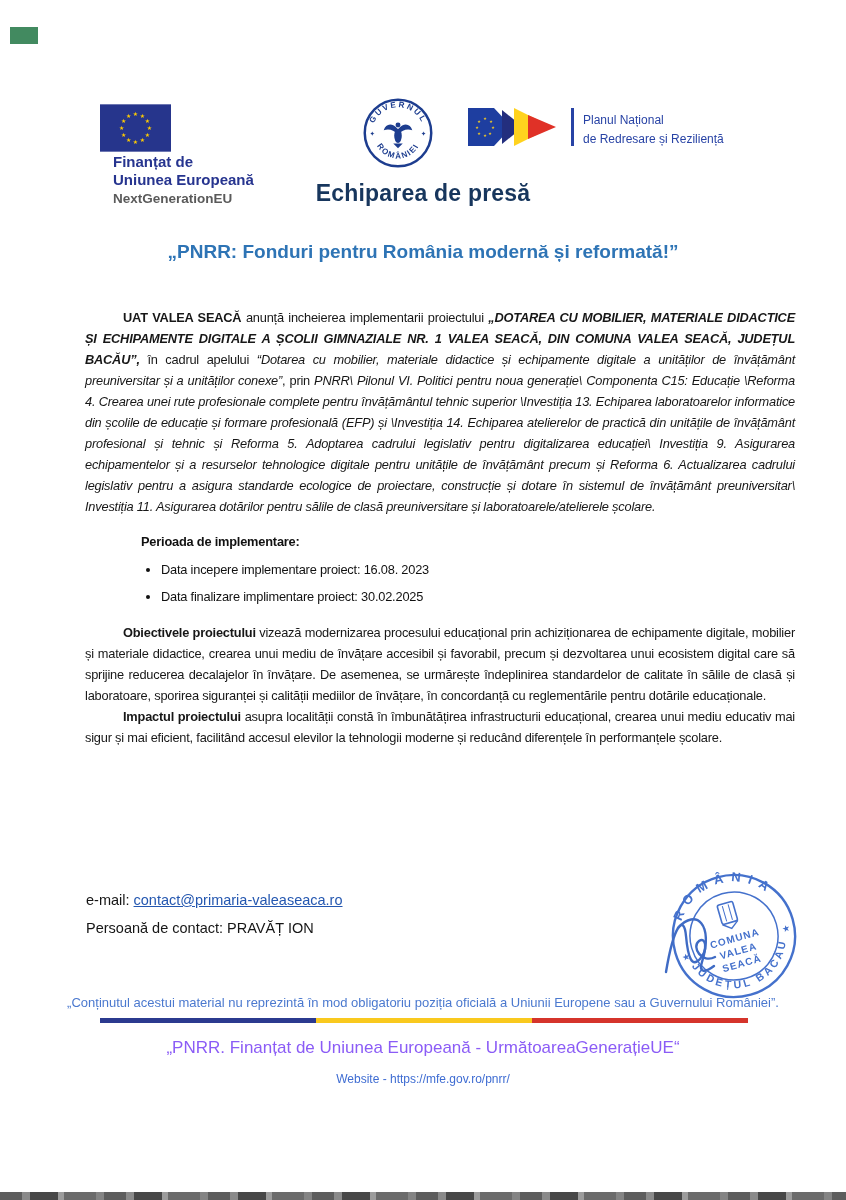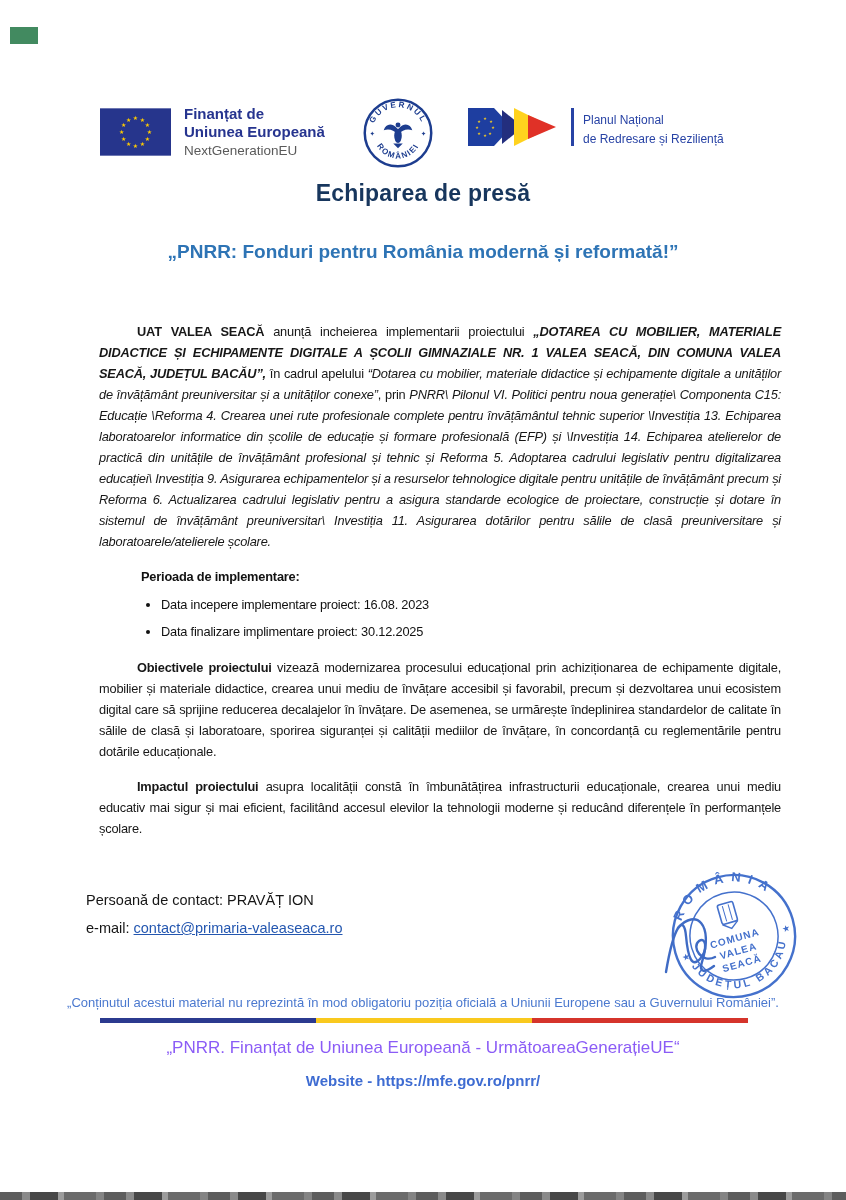--- a/index.html
+++ b/index.html
@@ -2,39 +2,39 @@
 <html><head>
 <meta charset="utf-8">
 <style>
   html,body{margin:0;padding:0;background:#ffffff;}
   .page{position:relative;width:846px;height:1200px;background:#fff;overflow:hidden;
         font-family:"Liberation Sans","DejaVu Sans",sans-serif;color:#1f1f1f;}
 
   .green-mark{position:absolute;left:10px;top:27px;width:28px;height:17px;background:#2e7d4f;opacity:.9;}
 
   
-  .eu-logo{position:absolute;left:100px;top:104px;display:flex;align-items:center;}
+  .eu-logo{position:absolute;left:100px;top:104px;display:flex;align-items:flex-start;flex-direction:column;}
   .eu-text{margin-left:13px;padding-top:1px;}
   .eu-text .l1,.eu-text .l2{font-size:15px;font-weight:bold;color:#26348f;line-height:18px;}
-  .eu-text .l3{font-size:13.5px;color:#5a5a5a;line-height:18px;margin-top:1px;}
+  .eu-text .l3{font-size:13.5px;color:#5a5a5a;line-height:18px;margin-top:1px;font-weight:bold;}
 
   .gov-seal{position:absolute;left:360px;top:95px;}
   .pnrr-logo{position:absolute;left:468px;top:105px;display:flex;align-items:center;}
   .pnrr-divider{width:3px;height:38px;background:#2843a5;margin:0 9px 0 7px;}
   .pnrr-text{font-size:12px;font-weight:normal;color:#2843a5;line-height:19px;white-space:nowrap;margin-top:6px;}
 
   .doc-title{position:absolute;top:180px;left:0;width:100%;text-align:center;
              font-size:23px;font-weight:bold;color:#17365d;letter-spacing:.2px;}
   .doc-subtitle{position:absolute;top:241px;left:0;width:100%;text-align:center;
                 font-size:19px;font-weight:bold;color:#2e74b5;}
 
   
   .content{position:absolute;left:85px;top:307px;width:710px;font-size:12.8px;line-height:21px;
            letter-spacing:-.2px;color:#171717;}
-  .para{margin:14px;text-indent:38px;text-align:justify;}
+  .para{margin:0;text-indent:38px;text-align:justify;}
   .b{font-weight:bold;}
   .i{font-style:italic;}
   .bi{font-weight:bold;font-style:italic;}
   .period-heading{margin:14px 0 0 56px;font-weight:bold;color:#111;}
   .period-list{margin:7px 0 13px 0;padding-left:76px;}
   .period-list li{margin-bottom:6px;color:#111;}
   .mt{margin-top:15px;}
 
   
   .contact{position:absolute;left:86px;top:886px;font-size:14.5px;line-height:28px;color:#161616;}
@@ -48,21 +48,21 @@
 
   .tricolor{position:absolute;top:1018px;left:100px;width:648px;height:5px;display:flex;}
   .tricolor span{flex:1;height:100%;}
   .tc-blue{background:#2b3a8f;}
   .tc-yellow{background:#f9c91e;}
   .tc-red{background:#d5342b;}
 
   .footer-slogan{position:absolute;top:1038px;left:0;width:100%;text-align:center;
                  font-size:17px;font-weight:normal;color:#8b5cf6;}
   .footer-links{position:absolute;top:1072px;left:0;width:100%;display:flex;justify-content:center;
-                gap:58px;font-size:15px;color:#3e6cd2;font-weight:bold;}
+                gap:58px;font-size:12px;color:#3e6cd2;}
 
   .bottom-bar{position:absolute;left:0;bottom:0;width:100%;height:8px;
      background:repeating-linear-gradient(90deg,#5d5d5d 0 22px,#8a8a8a 22px 30px,#474747 30px 58px,
                 #9c9c9c 58px 64px,#6b6b6b 64px 96px,#848484 96px 104px);}
 </style>
 </head>
 <body>
 
 <div class="page">
 
@@ -141,30 +141,30 @@
 
   <div class="doc-title">Echiparea de presă</div>
   <div class="doc-subtitle">„PNRR: Fonduri pentru România modernă și reformată!”</div>
 
   <div class="content">
     <p class="para"><span class="b">UAT VALEA SEACĂ </span><span>anunță incheierea implementarii proiectului </span><span class="bi">„DOTAREA CU MOBILIER, MATERIALE DIDACTICE ȘI ECHIPAMENTE DIGITALE A ȘCOLII GIMNAZIALE NR. 1 VALEA SEACĂ, DIN COMUNA VALEA SEACĂ, JUDEȚUL BACĂU”, </span><span>în cadrul apelului </span><span class="i">“Dotarea cu mobilier, materiale didactice și echipamente digitale a unităților de învățământ preuniversitar și a unităților conexe”</span><span>, prin </span><span class="i">PNRR\ Pilonul VI. Politici pentru noua generație\ Componenta C15: Educație \Reforma 4. Crearea unei rute profesionale complete pentru învățământul tehnic superior \Investiția 13. Echiparea laboratoarelor informatice din școlile de educație și formare profesională (EFP) și \Investiția 14. Echiparea atelierelor de practică din unitățile de învățământ profesional și tehnic și Reforma 5. Adoptarea cadrului legislativ pentru digitalizarea educației\ Investiția 9. Asigurarea echipamentelor și a resurselor tehnologice digitale pentru unitățile de învățământ precum și Reforma 6. Actualizarea cadrului legislativ pentru a asigura standarde ecologice de proiectare, construcție și dotare în sistemul de învățământ preuniversitar\ Investiția 11. Asigurarea dotărilor pentru sălile de clasă preuniversitare și laboratoarele/atelierele școlare.</span></p>
 
     <p class="period-heading">Perioada de implementare:</p>
     <ul class="period-list">
       <li>Data incepere implementare proiect: 16.08. 2023</li>
-      <li>Data finalizare implimentare proiect: 30.12.2025</li>
+      <li>Data finalizare implimentare proiect: 30.02.2025</li>
     </ul>
 
     <p class="para mt"><span class="b">Obiectivele proiectului </span><span>vizează modernizarea procesului educațional prin achiziționarea de echipamente digitale, mobilier și materiale didactice, crearea unui mediu de învățare accesibil și favorabil, precum și dezvoltarea unui ecosistem digital care să sprijine reducerea decalajelor în învățare. De asemenea, se urmărește îndeplinirea standardelor de calitate în sălile de clasă și laboratoare, sporirea siguranței și calității mediilor de învățare, în concordanță cu reglementările pentru dotările educaționale.</span></p>
-    <p class="para"><span class="b">Impactul proiectului </span><span>asupra localității constă în îmbunătățirea infrastructurii educaționale, crearea unui mediu educativ mai sigur și mai eficient, facilitând accesul elevilor la tehnologii moderne și reducând diferențele în performanțele școlare.</span></p>
+    <p class="para"><span class="b">Impactul proiectului </span><span>asupra localității constă în îmbunătățirea infrastructurii educațional, crearea unui mediu educativ mai sigur și mai eficient, facilitând accesul elevilor la tehnologii moderne și reducând diferențele în performanțele școlare.</span></p>
   </div>
 
   <div class="contact">
+    <div><span>e-mail: </span><a class="email-link" href="#">contact@primaria-valeaseaca.ro</a></div>
     <div>Persoană de contact: PRAVĂȚ ION</div>
-    <div><span>e-mail: </span><a class="email-link" href="#">contact@primaria-valeaseaca.ro</a></div>
   </div>
 
   <svg class="stamp" viewBox="-70 -70 140 140">
     <g transform="rotate(-16)" stroke="#3565c8" fill="#3565c8" font-family="Liberation Sans, sans-serif">
       <circle cx="0" cy="0" r="61" fill="none" stroke-width="2.4"></circle>
       <circle cx="0" cy="0" r="44" fill="none" stroke-width="1.5"></circle>
       <defs>
         <path id="stampTop" d="M -52,16 A 54.4,54.4 0 1 1 52,16"></path>
         <path id="stampBottom" d="M -50,15 A 52.2,52.2 0 0 0 50,15"></path>
       </defs>

